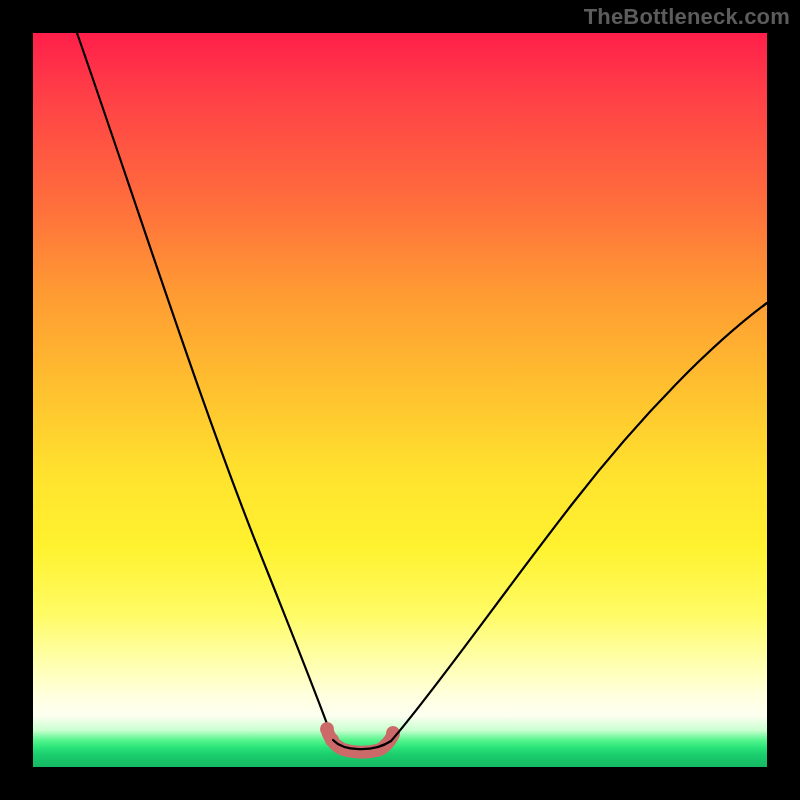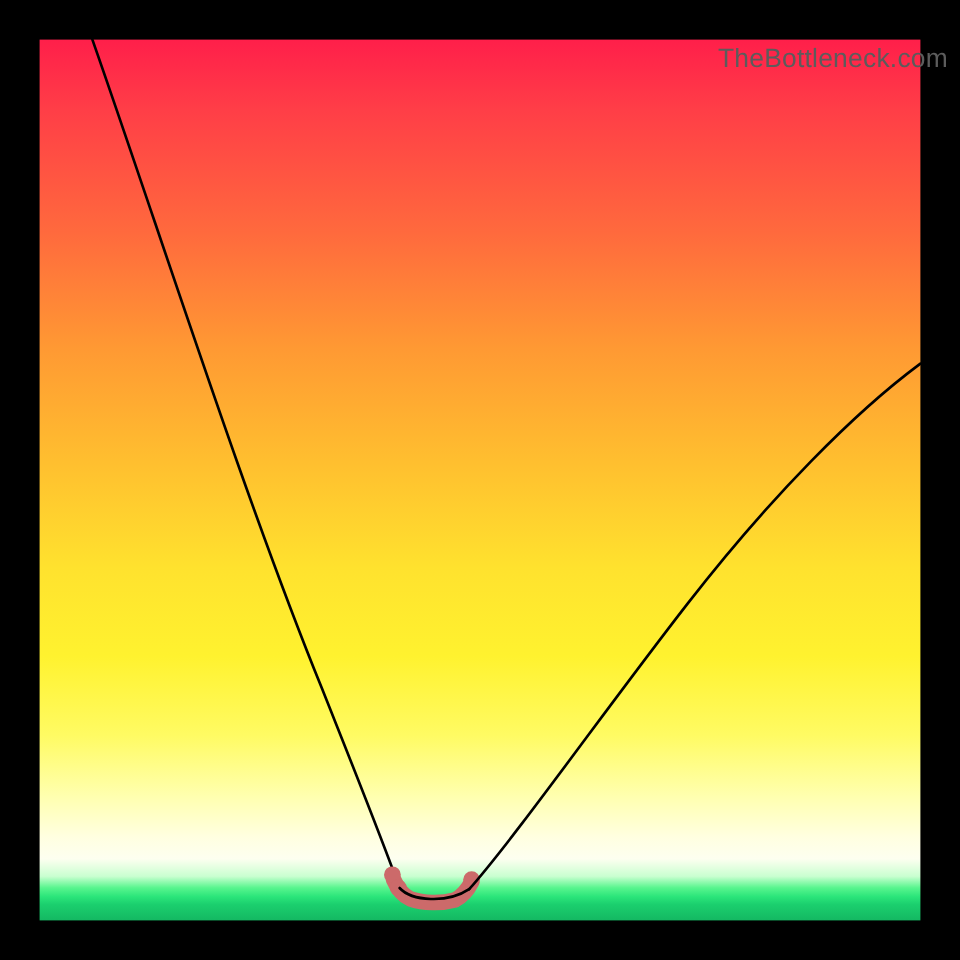--- a/index.html
+++ b/index.html
@@ -16,25 +16,24 @@
     width: 800px;
     height: 800px;
     background: #000;
   }
   .watermark {
     position: absolute;
     top: 4px;
     right: 10px;
     color: #5c5c5c;
     font-size: 22px;
-    font-weight: 400;
+    font-weight: 700;
     letter-spacing: 0.2px;
     z-index: 10;
     user-select: none;
-    margin-top: 32px;
   }
   .plot-area {
     position: absolute;
     left: 33px;
     top: 33px;
     width: 734px;
     height: 734px;
     
     background: linear-gradient(
       to bottom,

